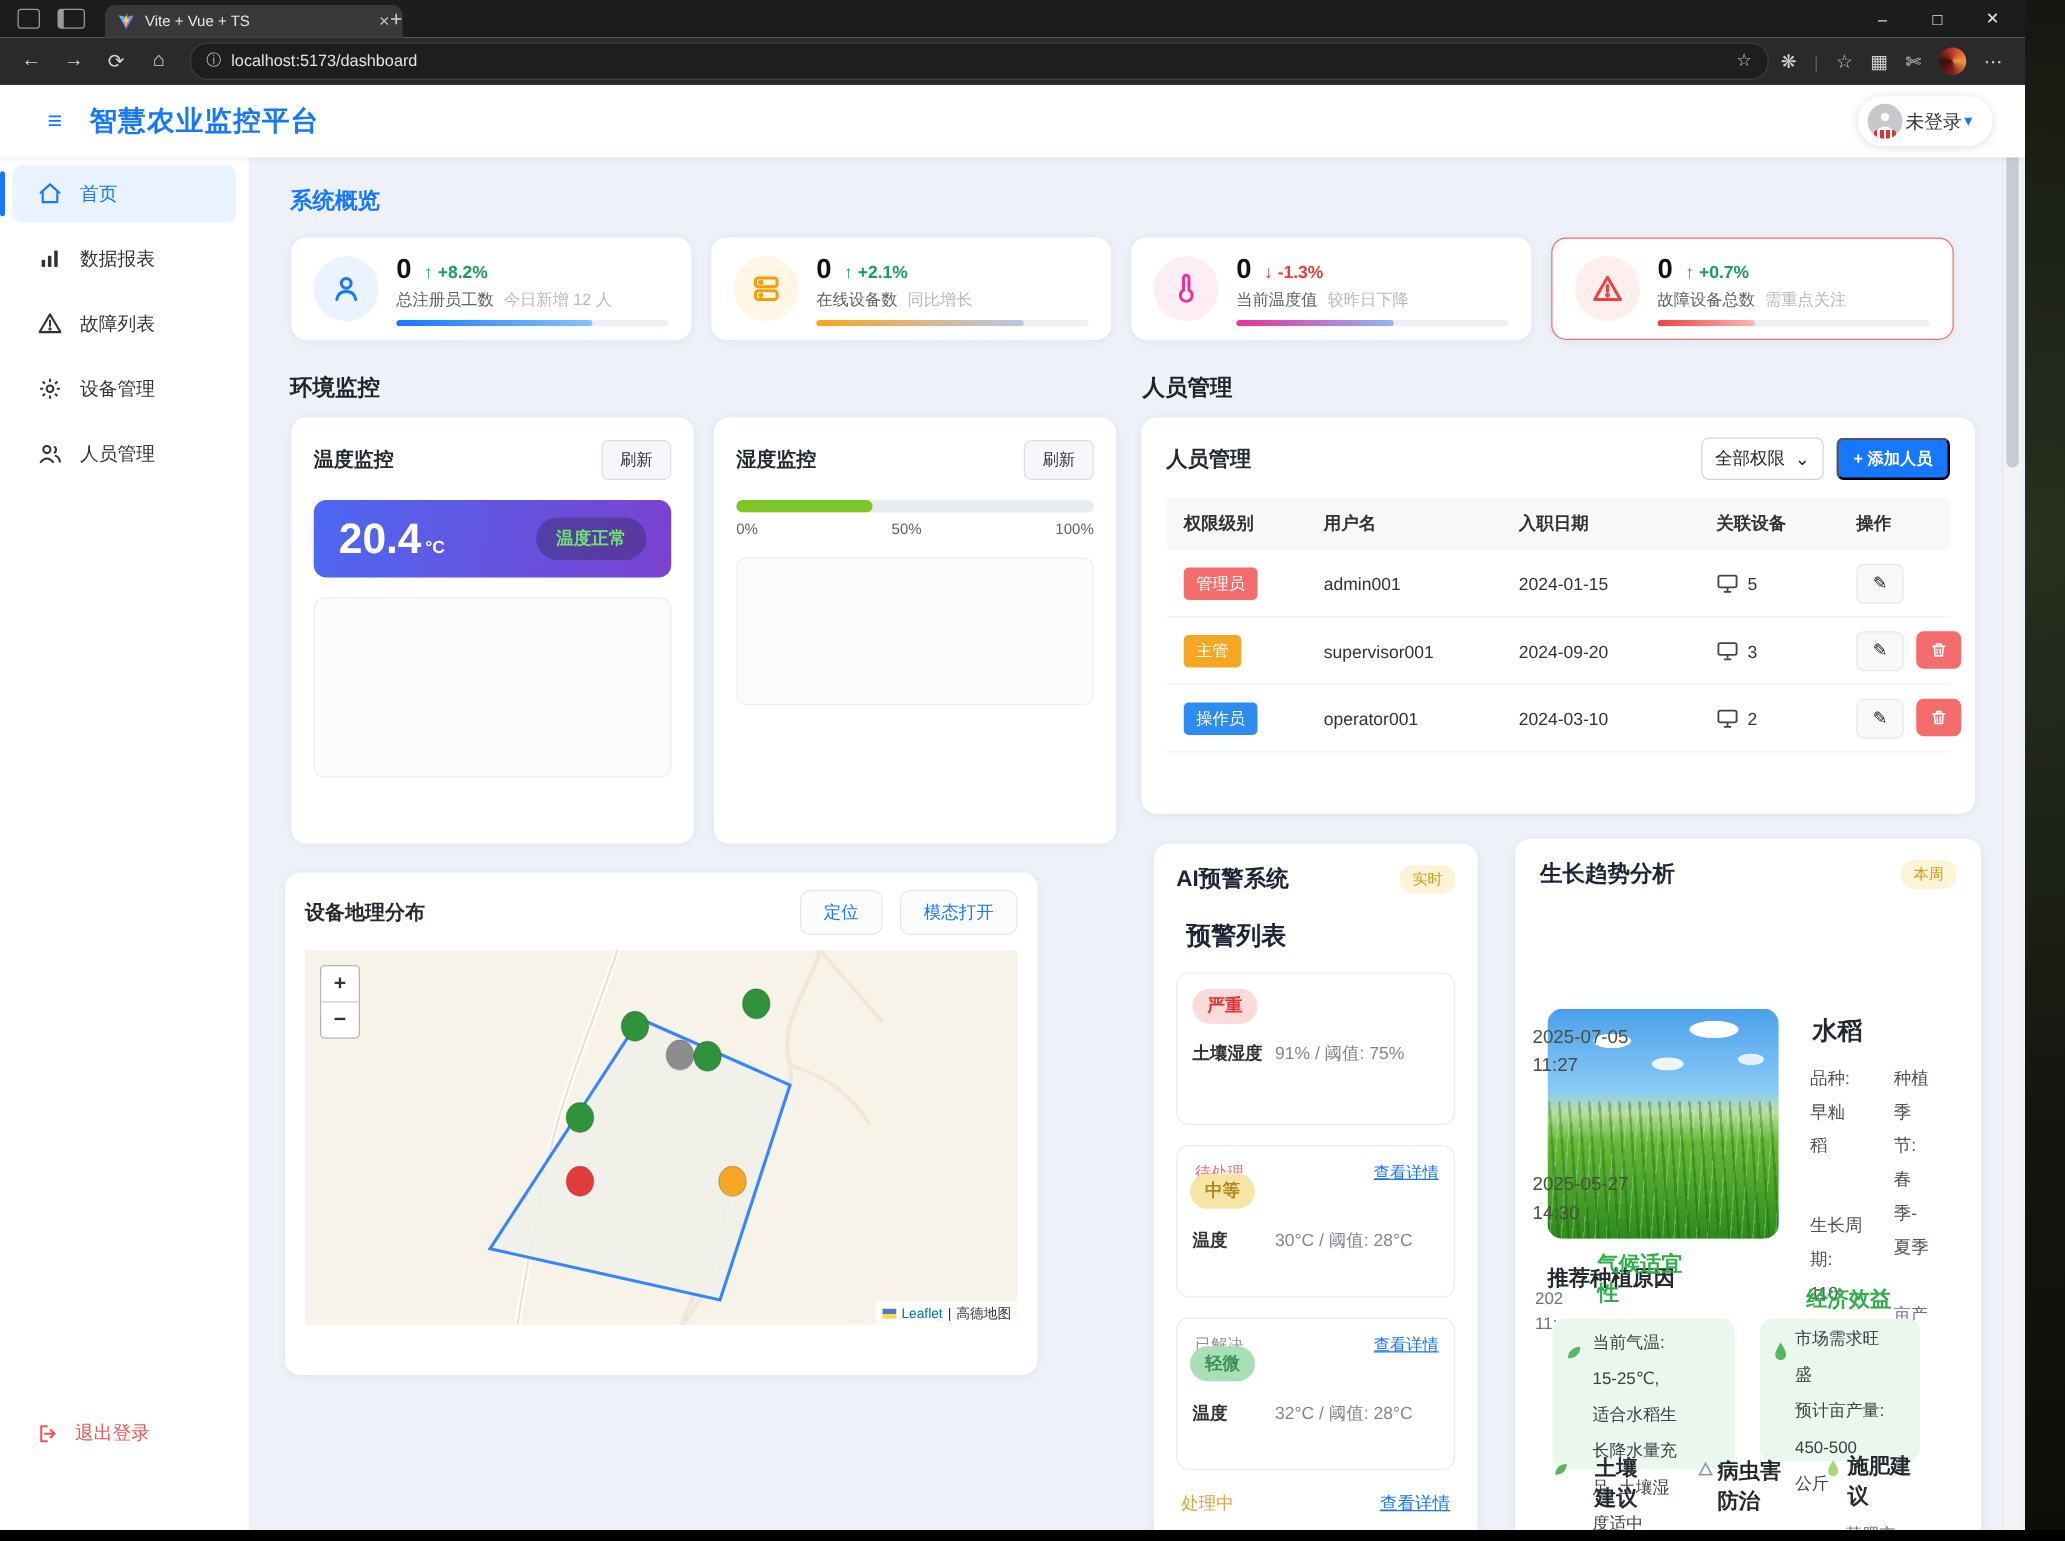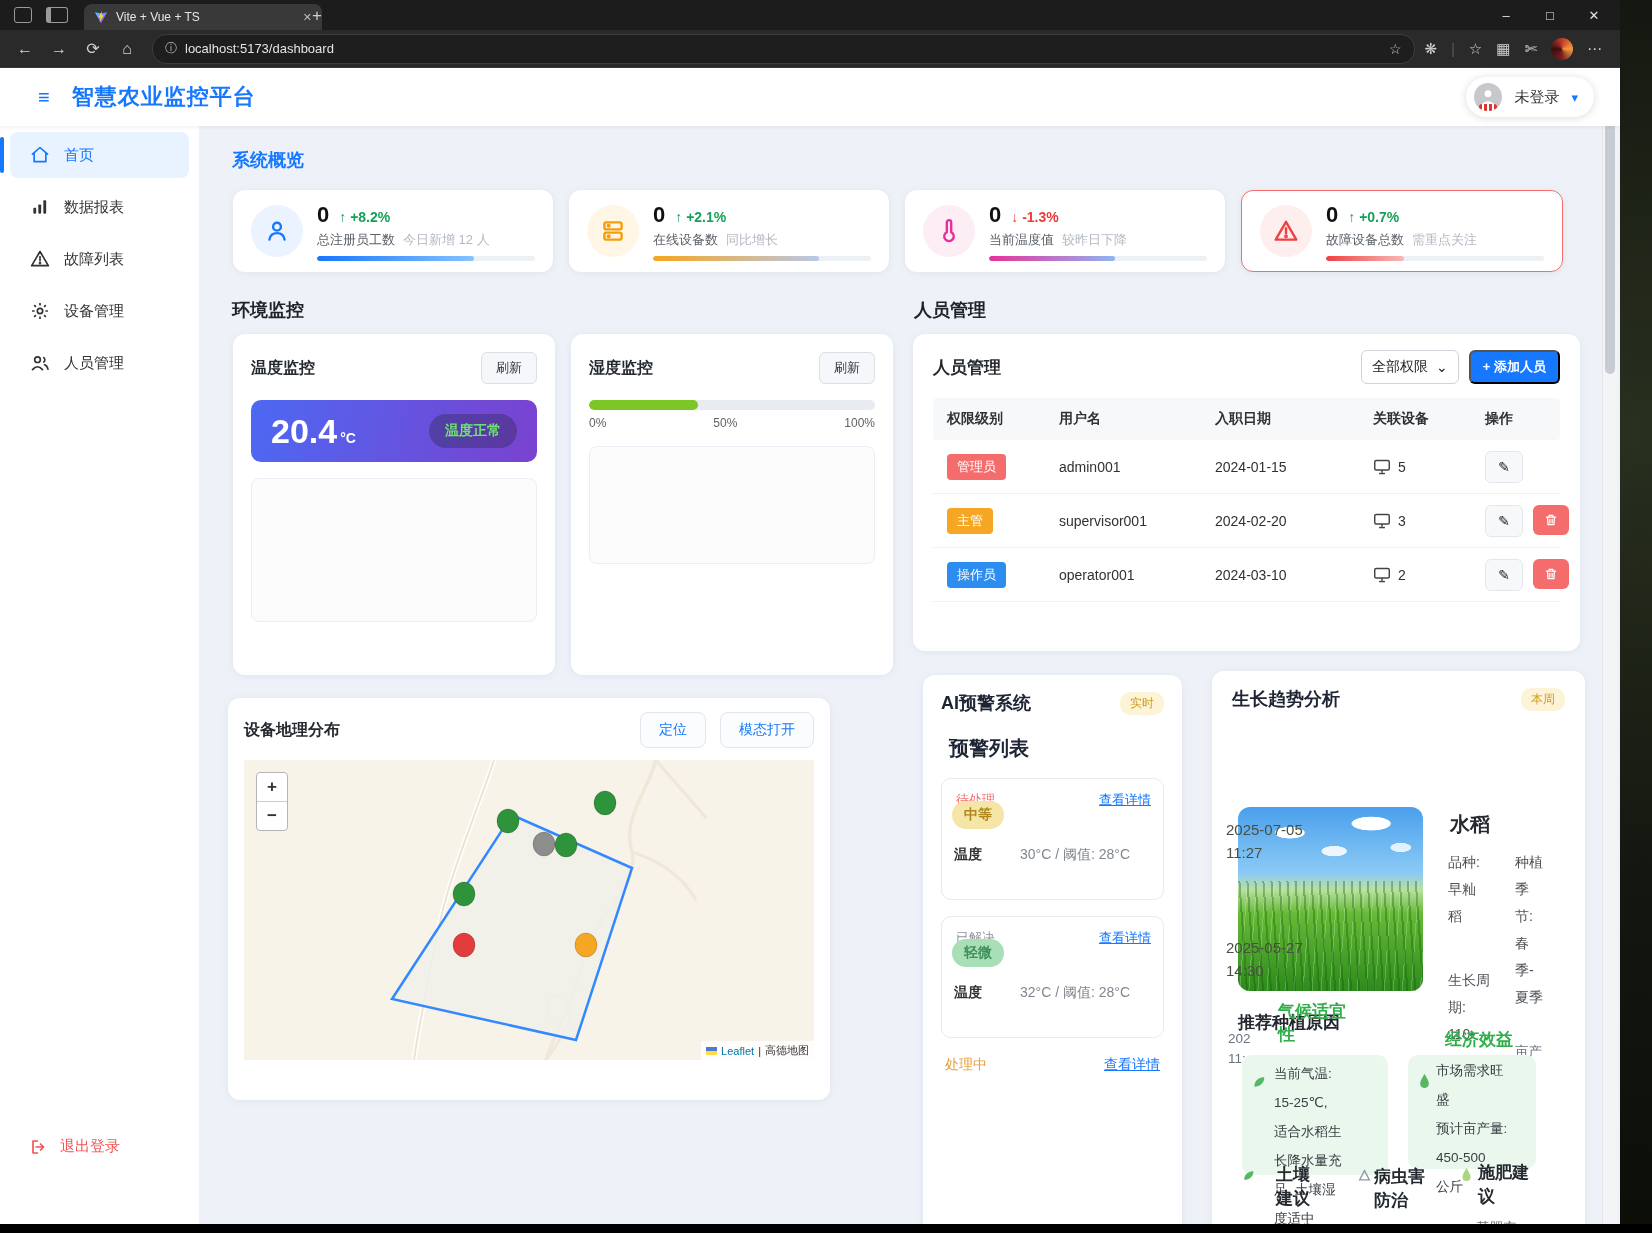--- a/index.html
+++ b/index.html
@@ -35,21 +35,21 @@
     background:conic-gradient(#c23a2e,#f09a3e,#7a1f1f,#3a0d0d,#c23a2e);}
   
   .appheader{position:absolute;left:0;top:68px;width:100%;height:58px;background:#fff;z-index:5;
     box-shadow:0 1px 4px rgba(0,0,0,.07);display:flex;align-items:center;}
   .brand{width:200px;height:100%;display:flex;align-items:center;gap:10px;padding-left:16px;box-sizing:border-box;
     border-right:1px solid #f0f2f5;}
   .brand-name{color:#1677ff;font-size:19px;font-weight:bold;}
   .hamburger{color:#1677ff;font-size:20px;margin-left:38px;}
   .app-title{color:#1677ff;font-size:22px;font-weight:bold;margin-left:22px;letter-spacing:1px;}
   .user-pill{position:absolute;right:26px;top:9px;height:40px;background:#fff;border-radius:21px;
-    box-shadow:0 1px 8px rgba(0,0,0,.14);display:flex;align-items:center;gap:12px;padding:0 16px 0 8px;}
+    box-shadow:0 1px 8px rgba(0,0,0,.14);display:flex;align-items:center;gap:2px;padding:0 16px 0 8px;}
   .user-avatar{position:relative;width:28px;height:28px;border-radius:50%;background:#c6c8cc;overflow:hidden;}
   .user-avatar svg{position:absolute;left:4px;top:4px;}
   .user-avatar .flagdot{position:absolute;left:5px;bottom:0;width:18px;height:7px;border-radius:3px;
     background:repeating-linear-gradient(90deg,#d33 0 3px,#fff 3px 5px);}
   .user-name{font-size:15px;color:#333;}
   .user-caret{color:#1677ff;font-size:13px;}
   
   .sidebar{position:absolute;left:0;top:126px;width:200px;height:1098px;background:#fff;border-right:1px solid #f0f2f5;box-sizing:border-box;}
   .side-item{position:relative;margin:6px 10px;height:46px;display:flex;align-items:center;gap:14px;
     padding-left:20px;border-radius:8px;color:#333;font-size:15px;}
@@ -463,21 +463,21 @@
                 </svg>
                 <span>5</span>
               </span>
             <span class="ops">
                 <span class="btn-edit">✎</span>
               </span>
           </div>
           <div class="tbl-row tbl-body-row">
             <span><span class="role-badge rb-super">主管</span></span>
             <span>supervisor001</span>
-            <span>2024-02-20</span>
+            <span>2024-09-20</span>
             <span class="dev-cell">
                 <svg width="18" height="16" viewBox="0 0 24 22" fill="none" stroke="#444" stroke-width="2">
                   <rect x="2" y="2" width="20" height="13" rx="2"></rect>
                   <line x1="12" y1="15" x2="12" y2="19"></line>
                   <line x1="8" y1="20" x2="16" y2="20"></line>
                 </svg>
                 <span>3</span>
               </span>
             <span class="ops">
               <span class="btn-edit">✎</span>
@@ -557,20 +557,27 @@
         </div>
       </div>
 
       <div class="card ai-card">
         <div class="ai-head">
           <span class="ai-title">AI预警系统</span>
           <span class="badge-yellow">实时</span>
         </div>
         <div class="ai-list-title">预警列表</div>
 
+        <div class="alert">
+          <span class="sev-pill sev-red">严重</span>
+          <div class="alert-row">
+            <span class="alert-metric">土壤湿度</span>
+            <span class="alert-val">91% / 阈值: 75%</span>
+          </div>
+        </div>
 
         <div class="alert">
           <span class="alert-status as-pending">待处理</span>
           <span class="sev-pill sev-yellow overlap-pill">中等</span>
           <span class="alert-link">查看详情</span>
           <div class="alert-row pushed">
             <span class="alert-metric">温度</span>
             <span class="alert-val">30°C / 阈值: 28°C</span>
           </div>
         </div>

